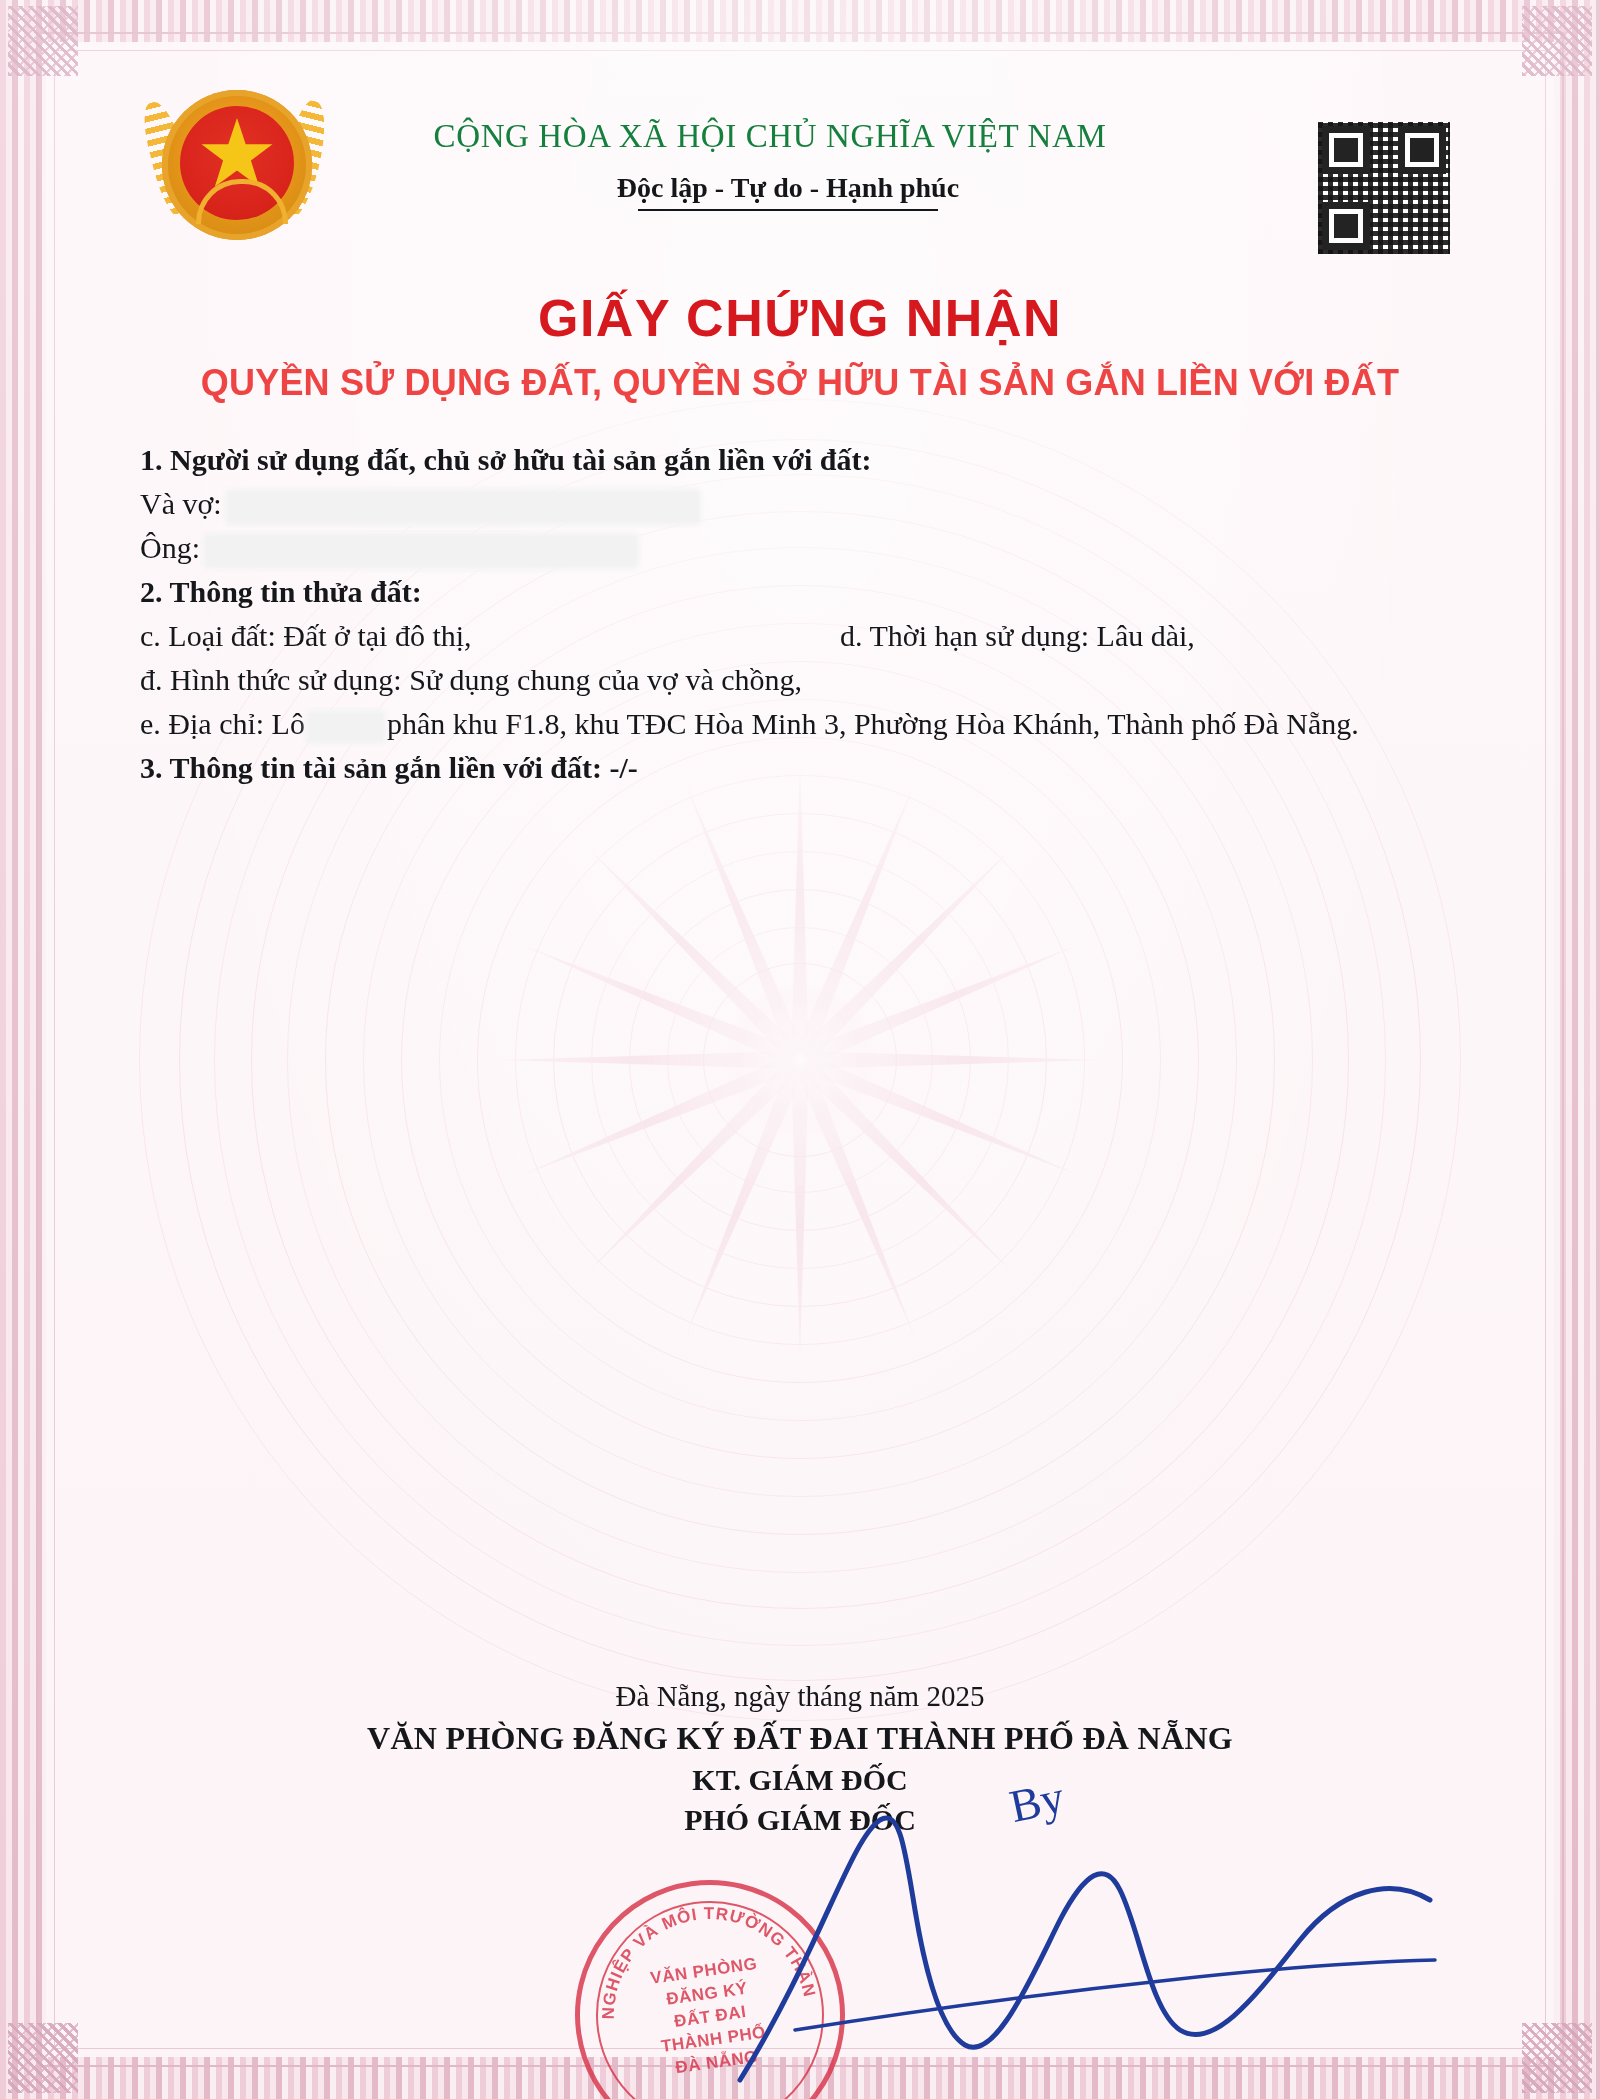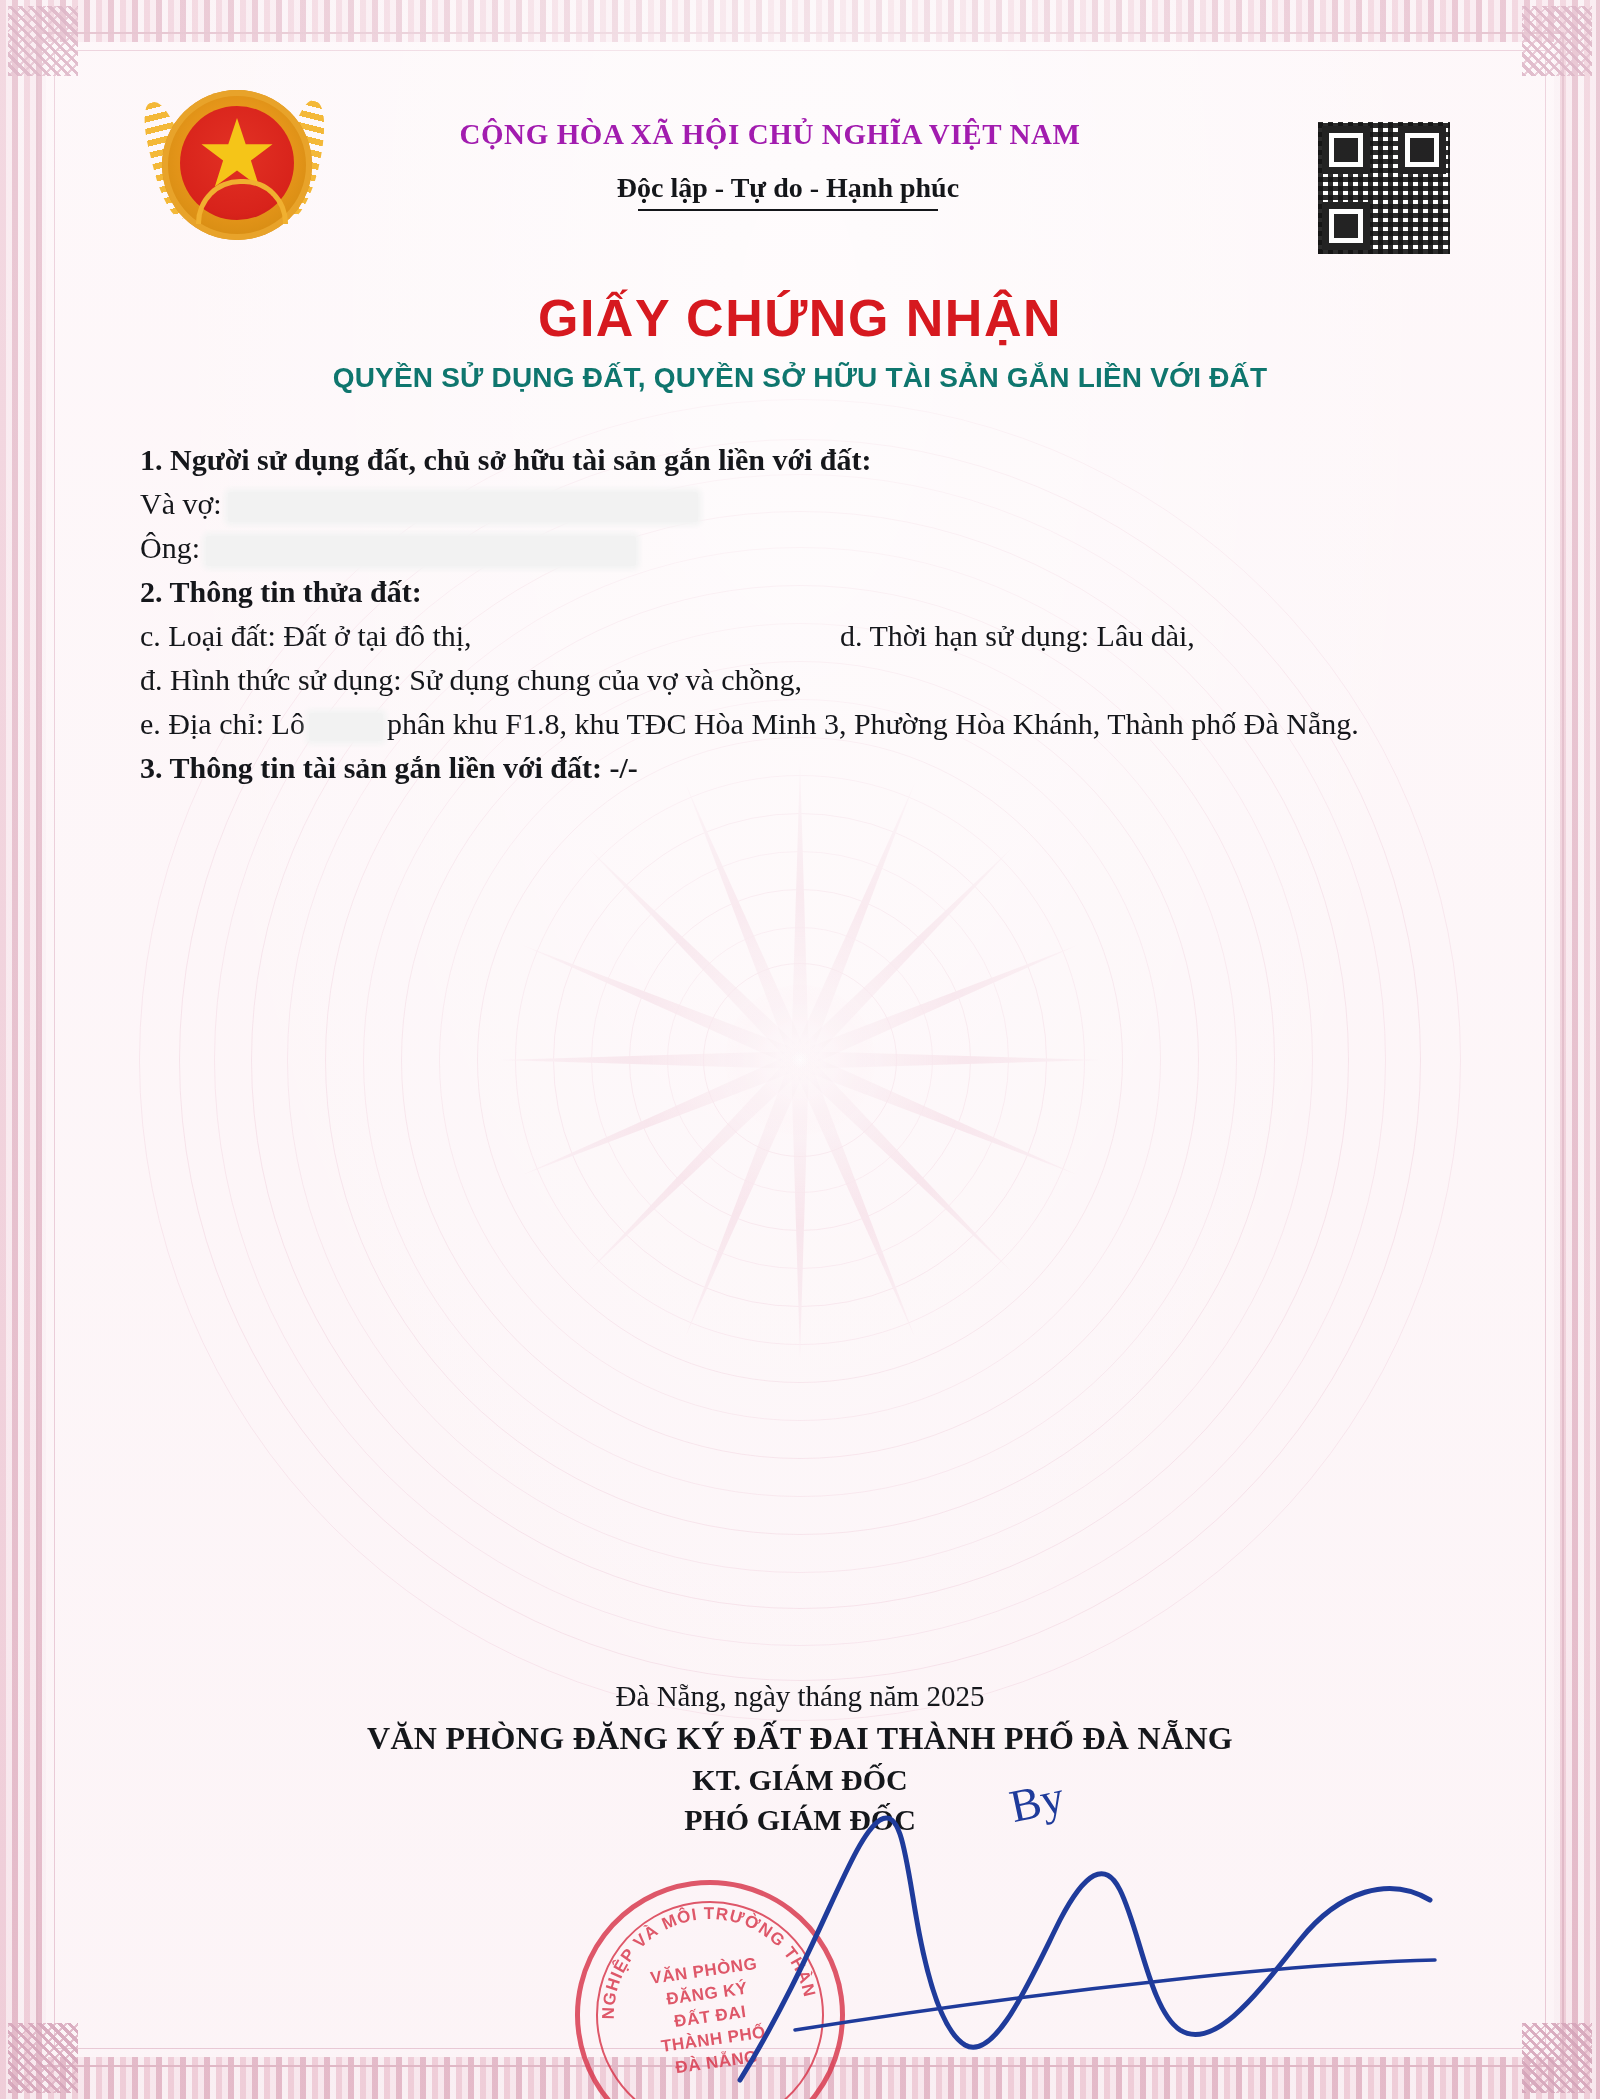--- a/index.html
+++ b/index.html
@@ -158,24 +158,24 @@
   }
   .emblem .wheat-l { left: 2px; transform: rotate(-14deg); }
   .emblem .wheat-r { right: 2px; transform: rotate(14deg); }
 
   
   .hdr-country {
     position: absolute;
     left: 330px; top: 118px;
     width: 880px;
     text-align: center;
-    font-size: 29px;
-    font-weight: bold;
+    font-size: 33px;
+    font-weight: normal;
     letter-spacing: .6px;
-    color: #a21caf;
+    color: #15803d;
   }
   .hdr-motto {
     position: absolute;
     left: 348px; top: 172px;
     width: 880px;
     text-align: center;
     font-size: 28px;
     font-weight: bold;
     color: #14161a;
   }
@@ -223,23 +223,23 @@
     font-weight: bold;
     color: #d6191f;
     letter-spacing: 1.5px;
   }
   .title-sub {
     position: absolute;
     left: 0; top: 362px;
     width: 1600px;
     text-align: center;
     font-family: "Liberation Sans", sans-serif;
-    font-size: 28px;
-    font-weight: bold;
-    color: #0f766e;
+    font-size: 36px;
+    font-weight: bold;
+    color: #ef4444;
     letter-spacing: .2px;
   }
 
   
   .body-block {
     position: absolute;
     left: 140px;
     top: 438px;
     width: 1340px;
     color: #15171b;

